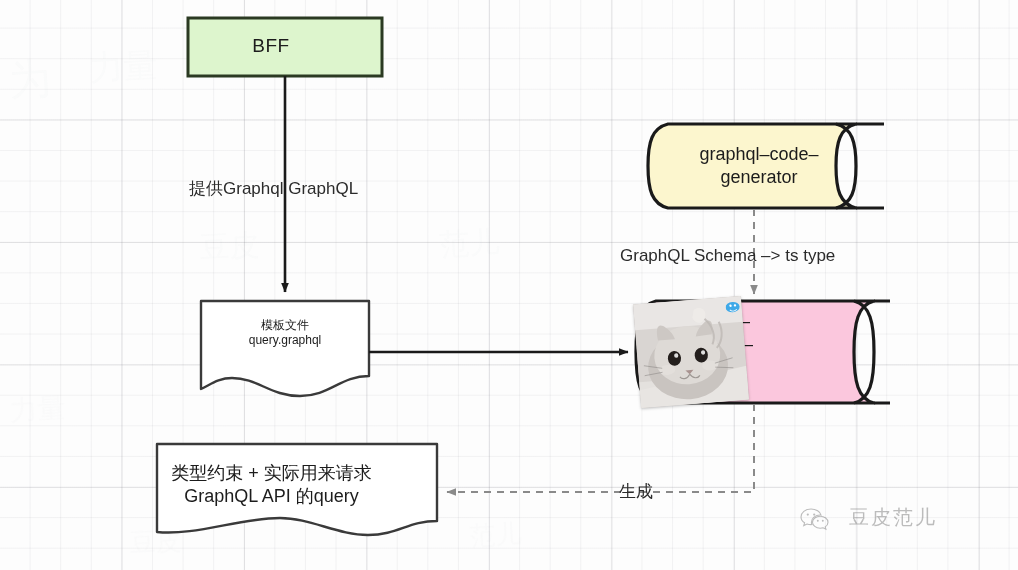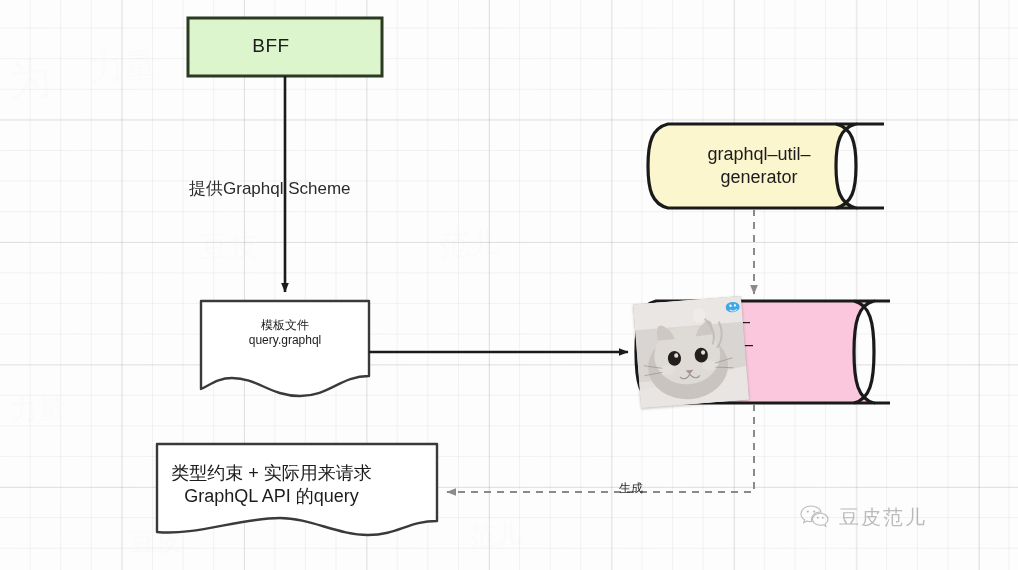--- a/index.html
+++ b/index.html
@@ -83,21 +83,21 @@
   #label-provide {
     left: 189px; top: 177px;
     font-size: 17px;
   }
   #label-schema-ts {
     left: 620px; top: 246px;
     font-size: 17px;
   }
   #label-generate {
     left: 619px; top: 480px;
-    font-size: 12px;
+    font-size: 17px;
   }
   
   #cat-sticker {
     position: absolute;
     left: 637px;
     top: 300px;
     width: 108px;
     height: 104px;
     transform: rotate(-4.5deg);
     box-shadow: 0 1px 3px rgba(0,0,0,0.25);
@@ -111,22 +111,22 @@
     top: 4px;
     width: 15px;
     height: 13px;
   }
   
   #watermark {
     position: absolute;
     left: 800px;
     top: 504px;
     display: flex;
-    align-items: flex-start;
-    gap: 9px;
+    align-items: flex-end;
+    gap: 19px;
     opacity: 0.5;
   }
   #wm-text {
     font-size: 20px;
     color: #7c7c7c;
     letter-spacing: 2px;
     font-family: "DejaVu Sans", sans-serif;
   }
 </style>
 </head>
@@ -199,27 +199,28 @@
     <g>
       <path d="M754,404 L754,492 L447,492" fill="none" stroke="#8a8a8a" stroke-width="2" stroke-dasharray="7 6" marker-end="url(#arrow-gray)"></path>
     </g>
   </svg>
 
   <div class="node-label" id="bff-label">BFF</div>
   <div class="node-label" id="tpl-label">模板文件
 query.graphql</div>
   <div class="node-label" id="result-label">类型约束 + 实际用来请求
 GraphQL API 的query</div>
-  <div class="node-label" id="codegen-label">graphql–util–
+  <div class="node-label" id="codegen-label">graphql–code–
 generator</div>
   <div class="node-label" id="plugin-label">graphql–
 gen–util–
 plugin</div>
 
-  <div class="edge-label" id="label-provide">提供Graphql Scheme</div>
+  <div class="edge-label" id="label-provide">提供Graphql GraphQL</div>
+  <div class="edge-label" id="label-schema-ts">GraphQL Schema –&gt; ts type</div>
   <div class="edge-label" id="label-generate">生成</div>
 
   <div id="cat-sticker">
     <svg id="cat-art" viewBox="0 0 108 104">
       <rect x="0" y="0" width="108" height="104" fill="#d9d5d2"></rect>
       <rect x="0" y="0" width="108" height="26" fill="#e9e6e4"></rect>
       <rect x="0" y="78" width="108" height="26" fill="#e4e1de"></rect>
       <path d="M0,86 L108,70 L108,104 L0,104 Z" fill="#e8e5e2"></path>
       <ellipse cx="50" cy="66" rx="40" ry="33" fill="#c9c4c0"></ellipse>
       <ellipse cx="50" cy="55" rx="33" ry="29" fill="#dedad6"></ellipse>

